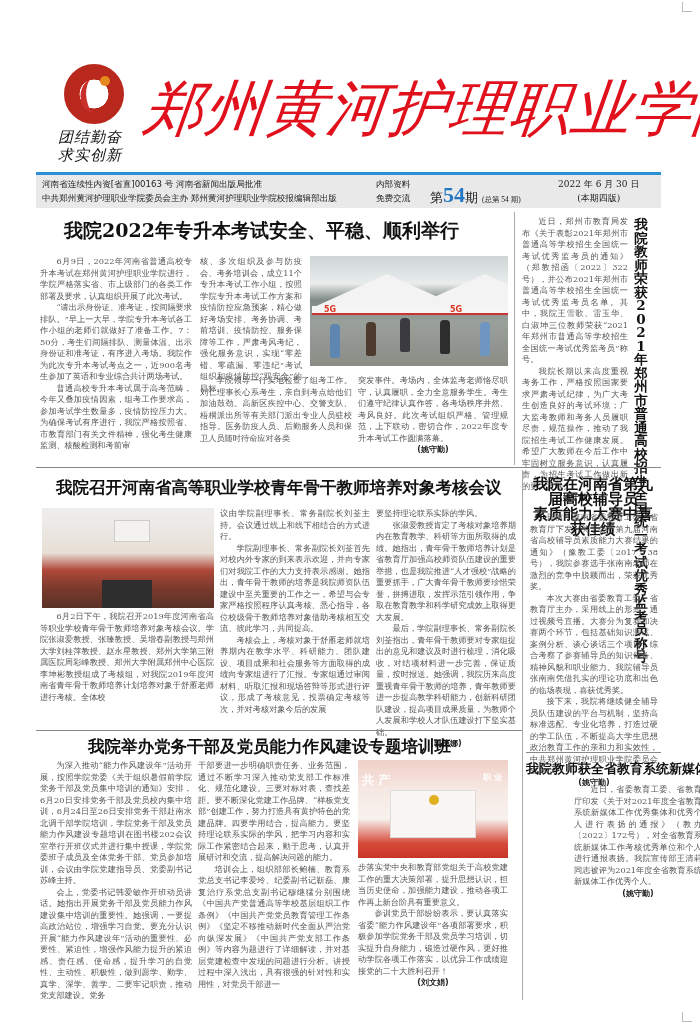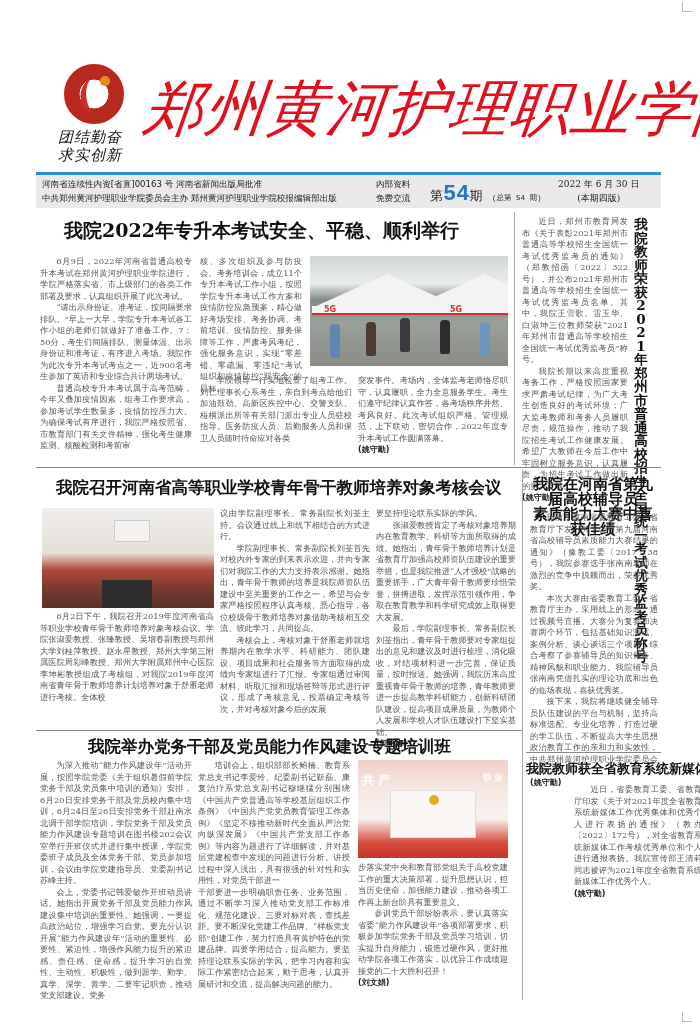--- a/index.html
+++ b/index.html
@@ -20,32 +20,32 @@
   .title-callig { position: absolute; left: 108px; top: 2px; width: 520px; height: 100px;
                   font-family: "DejaVu Serif", serif; font-size: 60px; line-height: 96px; color: #e0111d;
                   font-style: italic; letter-spacing: 1px; transform: skewX(-6deg); white-space: nowrap; }
 
   .infobar { position: absolute; left: 0; top: 172px; width: 625px; height: 36px; background: #e9e9e9;
              border-top: 3px solid #2b8fd6; font-family: "DejaVu Sans", sans-serif; }
   .info-left { position: absolute; left: 6px; top: 2px; font-size: 8.6px; line-height 14px; color: #222; }
   .info-left div { line-height: 14px; white-space: nowrap; }
   .info-mid { position: absolute; left: 340px; top: 2px; font-size: 8.6px; color: #222; }
   .info-mid div { line-height: 14px; }
-  .issue { position: absolute; left: 394px; top: 7px; font-family: Liberation Mono, monospace; color: #222; white-space: nowrap; }
+  .issue { position: absolute; left: 394px; top: 7px; font-family: Liberation Serif, serif; color: #222; white-space: nowrap; }
   .issue .big { font-size: 22px; color: #2477c4; font-weight: bold; }
   .issue .sm { font-size: 13px; }
   .issue .tot { font-size: 7.5px; }
   .date { position: absolute; left: 522px; top: 2px; font-family: "DejaVu Serif", serif; font-size: 9px; font-weight: normal; color: #222; text-align: center; }
   .date div { line-height: 14px; }
 
   
   .headline { font-family: "DejaVu Serif", serif; font-weight: bold; color: #111; white-space: nowrap; }
   .col { position: absolute; font-size: 8.2px; line-height: 11.5px; color: #555; text-align: justify; }
   .col p { text-indent: 2em; }
-  .byline { text-align: left; font-weight: bold; color: #222; font-family: "DejaVu Sans", sans-serif; font-size: 8px; }
+  .byline { text-align: center; font-weight: bold; color: #222; font-family: "DejaVu Sans", sans-serif; font-size: 8px; }
   .photo { position: absolute; overflow: hidden; }
   .rule-h { position: absolute; height: 1px; background: #888; }
   .rule-v { position: absolute; width: 1px; background: #aaa; }
 
   
   .photo-exam { background: linear-gradient(180deg, #cfd6d6 0%, #e9ecec 25%, #7f8a86 40%, #9aa09a 60%, #8b8c86 100%); }
   .tent { position: absolute; top: 18px; width: 150px; height: 34px; background: #f3f3f3; clip-path: polygon(50% 0, 100% 100%, 0 100%); }
   .tent-band { position: absolute; top: 50px; width: 150px; height: 9px; background: #f5f5f5; border-bottom: 2px solid #c33; }
   .tag5g { position: absolute; top: 49px; font-size: 8px; font-weight: bold; color: #d32; font-family: "DejaVu Sans", sans-serif; }
   .person { position: absolute; width: 10px; height: 34px; border-radius: 4px 4px 2px 2px; }
@@ -177,22 +177,22 @@
   <div class="rule-h" style="left:0;top:730px;width:486px;"></div>
   <div class="rule-h" style="left:490px;top:752px;width:135px;"></div>
 
   <div>
     <div class="headline" style="position:absolute;left:52px;top:736px;font-size:16.5px;font-family:'DejaVu Sans',sans-serif;">我院举办党务干部及党员能力作风建设专题培训班</div>
     <div class="col" style="left:4px;top:760px;width:152px;">
       <p>为深入推动“能力作风建设年”活动开展，按照学院党委《关于组织暑假前学院党务干部及党员集中培训的通知》安排，6月20日安排党务干部及党员校内集中培训，6月24日至26日安排党务干部赴南水北调干部学院培训，学院党务干部及党员能力作风建设专题培训在图书楼202会议室举行开班仪式并进行集中授课，学院党委班子成员及全体党务干部、党员参加培训，会议由学院党建指导员、党委副书记苏峰主持。</p>
       <p>会上，党委书记韩爱敏作开班动员讲话。她指出开展党务干部及党员能力作风建设集中培训的重要性。她强调，一要提高政治站位，增强学习自觉。要充分认识开展“能力作风建设年”活动的重要性、必要性、紧迫性，增强作风能力提升的紧迫感、责任感、使命感，提升学习的自觉性、主动性、积极性，做到愿学、勤学、真学、深学、善学。二要牢记职责，推动党支部建设。党务</p>
     </div>
     <div class="col" style="left:162px;top:760px;width:152px;">
+      <p style="text-indent:0">干部要进一步明确职责任务、业务范围，通过不断学习深入推动党支部工作标准化、规范化建设。三要对标对表，查找差距。要不断深化党建工作品牌、“样板党支部”创建工作，努力打造具有黄护特色的党建品牌。四要学用结合，提高能力。要坚持理论联系实际的学风，把学习内容和实际工作紧密结合起来，勤于思考，认真开展研讨和交流，提高解决问题的能力。</p>
       <p>培训会上，组织部部长鲍楠、教育系党总支书记李爱玲、纪委副书记靳磊、康复治疗系党总支副书记穆继猛分别围绕《中国共产党普通高等学校基层组织工作条例》《中国共产党党员教育管理工作条例》《坚定不移推动新时代全面从严治党向纵深发展》《中国共产党支部工作条例》等内容为题进行了详细解读，并对基层党建检查中发现的问题进行分析。讲授过程中深入浅出，具有很强的针对性和实用性，对党员干部进一</p>
-      <p style="text-indent:0">干部要进一步明确职责任务、业务范围，通过不断学习深入推动党支部工作标准化、规范化建设。三要对标对表，查找差距。要不断深化党建工作品牌、“样板党支部”创建工作，努力打造具有黄护特色的党建品牌。四要学用结合，提高能力。要坚持理论联系实际的学风，把学习内容和实际工作紧密结合起来，勤于思考，认真开展研讨和交流，提高解决问题的能力。</p>
     </div>
     <div class="photo photo-party" style="left:322px;top:760px;width:150px;height:98px;">
       <span style="position:absolute;left:4px;top:12px;font-size:12px;font-weight:bold;color:#fff;font-family:'DejaVu Sans',sans-serif;">共 产</span>
       <span style="position:absolute;right:6px;top:12px;font-size:8px;font-weight:bold;color:#fff;font-family:'DejaVu Sans',sans-serif;">职 业</span>
       <div class="party-screen">
         <div style="position:absolute;left:38px;top:4px;width:10px;height:10px;border-radius:50%;background:#e0b020;"></div>
       </div>
     </div>
     <div class="col" style="left:322px;top:862px;width:150px;">
       <p style="text-indent:0">步落实党中央和教育部党组关于高校党建工作的重大决策部署，提升思想认识，担当历史使命，加强能力建设，推动各项工作再上新台阶具有重要意义。</p>

